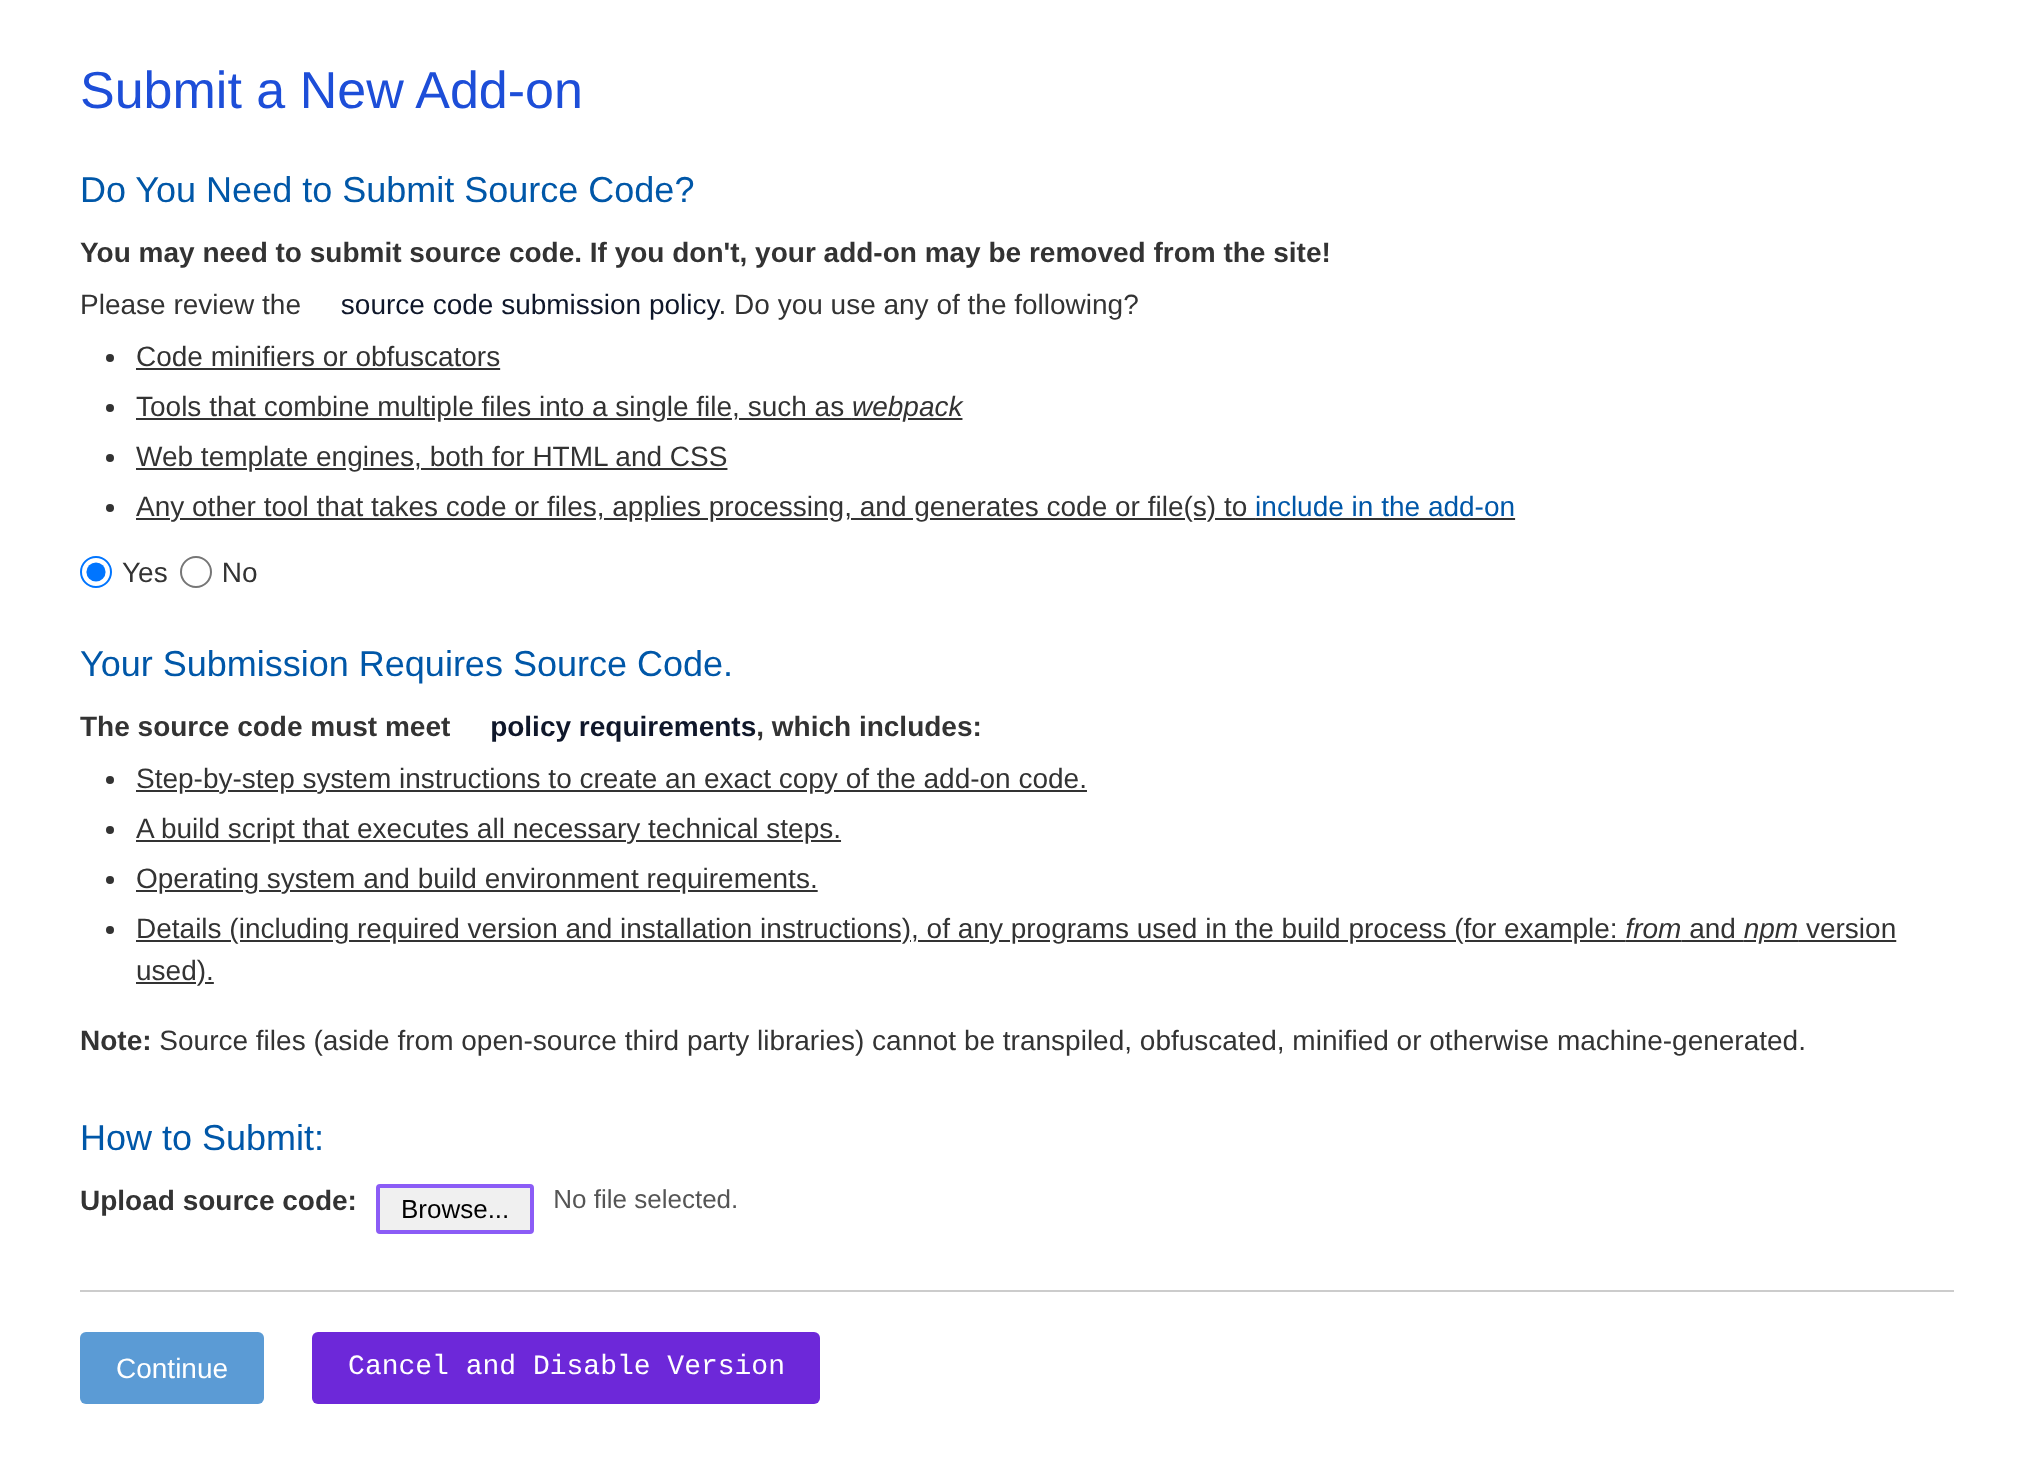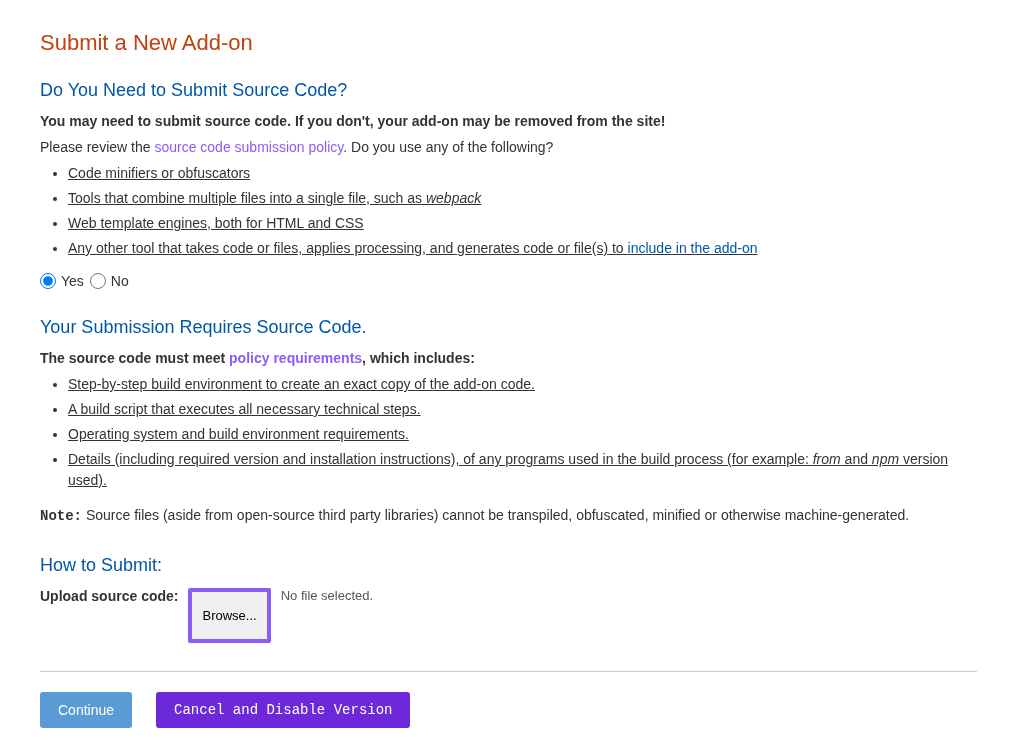--- a/index.html
+++ b/index.html
@@ -5,42 +5,43 @@
     * { box-sizing: border-box; margin: 0; padding: 0; }
     body {
       font-family: Arial, sans-serif;
       font-size: 14px;
       color: #333;
       background: #fff;
       padding: 30px 40px;
       max-width: 1017px;
     }
     h1.page-title {
-      font-size: 22px;
+      font-size: 26px;
       font-weight: normal;
-      color: #c2410c;
+      color: #1d4ed8;
       margin-bottom: 24px;
     }
     h2.section-title {
       font-size: 18px;
       font-weight: normal;
       color: #0057a8;
       margin-bottom: 12px;
     }
     .warning-text {
       font-weight: bold;
       margin-bottom: 10px;
     }
     .intro-text {
       margin-bottom: 8px;
       color: #333;
     }
     a.policy-link {
-      color: #8b5cf6;
+      color: #0f172a;
       text-decoration: none;
+      margin-left: 16px;
     }
     ul.bullet-list {
       list-style: disc;
       margin-left: 28px;
       margin-bottom: 14px;
       text-decoration: underline;
     }
     ul.bullet-list li {
       margin-bottom: 4px;
       line-height: 1.5;
@@ -63,39 +64,39 @@
       height: 16px;
       cursor: pointer;
     }
     .section-block {
       margin-bottom: 28px;
     }
     .note-text {
       margin-top: 12px;
       line-height: 1.5;
     }
-    .note-text strong { font-weight: bold; font-family: Liberation Mono, monospace; }
+    .note-text strong { font-weight: bold; }
     hr.divider {
       border: none;
       border-top: 1px solid #ccc;
       margin: 20px 0;
     }
     .upload-row {
       display: flex;
       align-items: flex-start;
       gap: 10px;
       margin-top: 10px;
       margin-bottom: 24px;
     }
     .upload-label {
       font-weight: bold;
     }
     .browse-btn {
-      padding: 16px 10px;
-      border: 4px solid #8b5cf6;
+      padding: 3px 10px;
+      border: 2px solid #8b5cf6;
       background: #f0f0f0;
       cursor: pointer;
       font-size: 13px;
       border-radius: 2px;
     }
     .no-file-text {
       color: #555;
       font-size: 13px;
     }
     .action-row {
@@ -161,21 +162,21 @@
 </div>
 
 <div class="section-block">
   <h2 class="section-title">Your Submission Requires Source Code.</h2>
 
   <p class="intro-text">
     <strong><span>The source code must meet </span><a class="policy-link" href="#">policy requirements</a><span>, which includes:</span></strong>
   </p>
 
   <ul class="bullet-list">
-    <li>Step-by-step build environment to create an exact copy of the add-on code.</li>
+    <li>Step-by-step system instructions to create an exact copy of the add-on code.</li>
     <li>A build script that executes all necessary technical steps.</li>
     <li>Operating system and build environment requirements.</li>
     <li>Details (including required version and installation instructions), of any programs used in the build process (for example: <em>from</em> and <em>npm</em> version used).</li>
   </ul>
 
   <p class="note-text">
     <strong>Note:</strong><span> Source files (aside from open-source third party libraries) cannot be transpiled, obfuscated, minified or otherwise machine-generated.</span>
   </p>
 </div>
 

